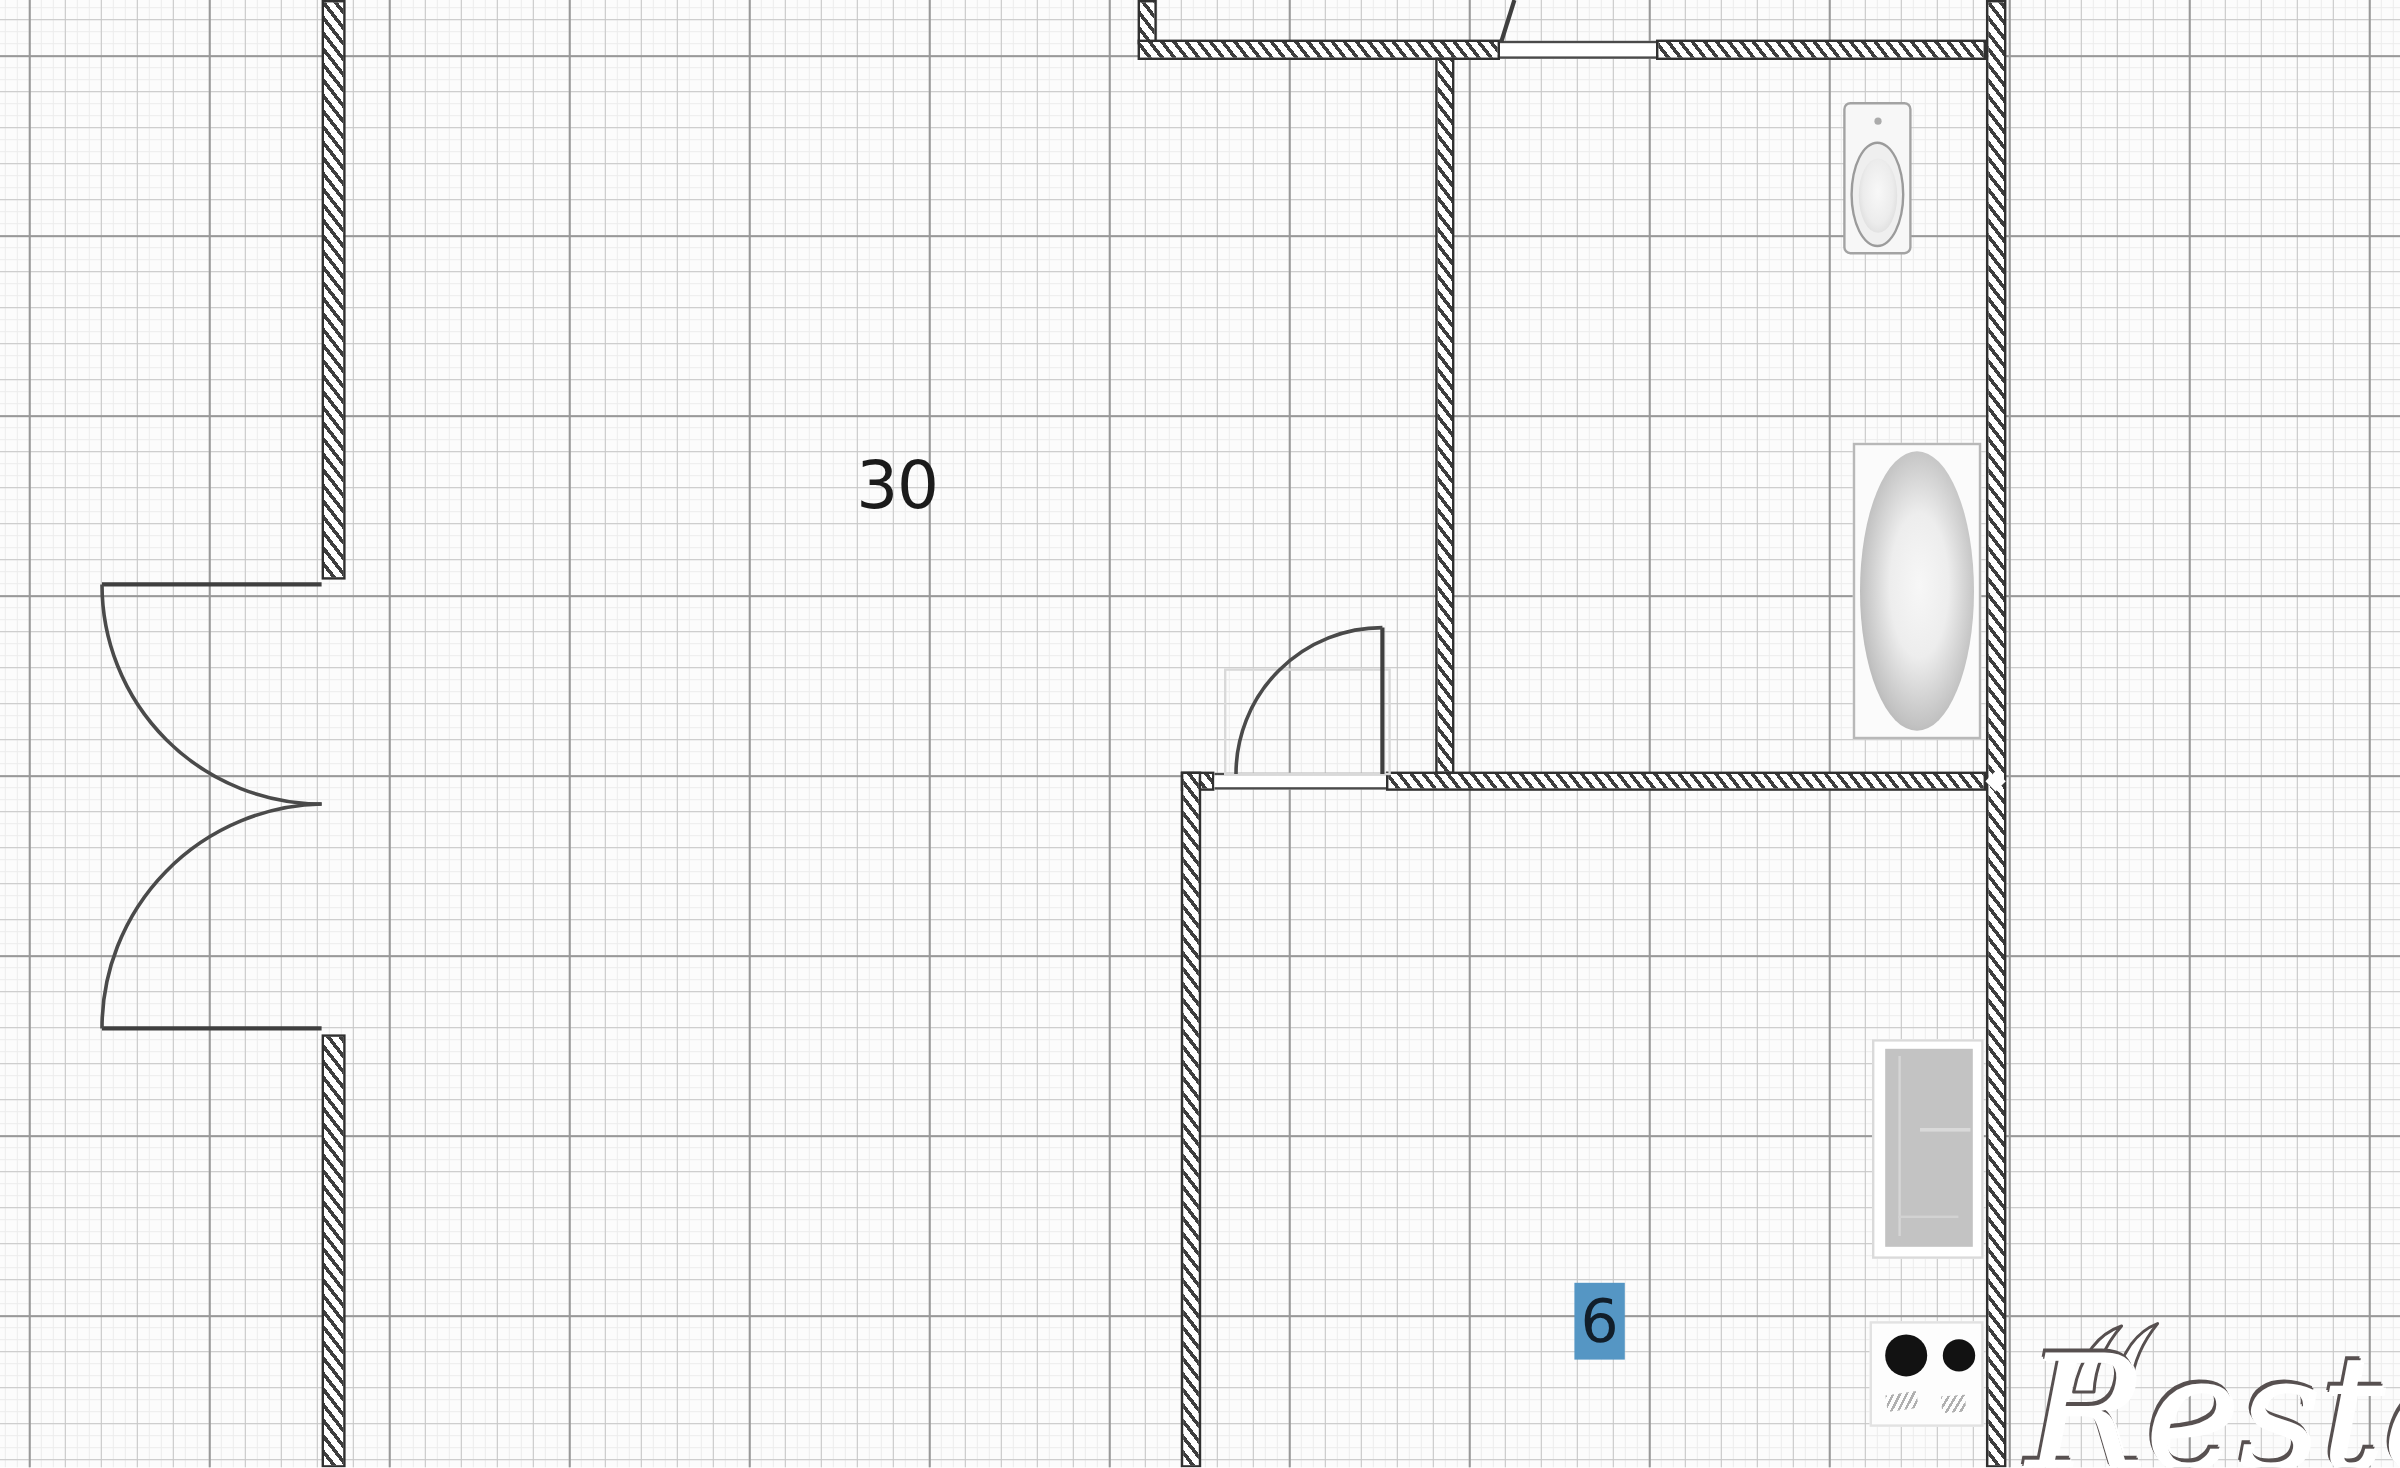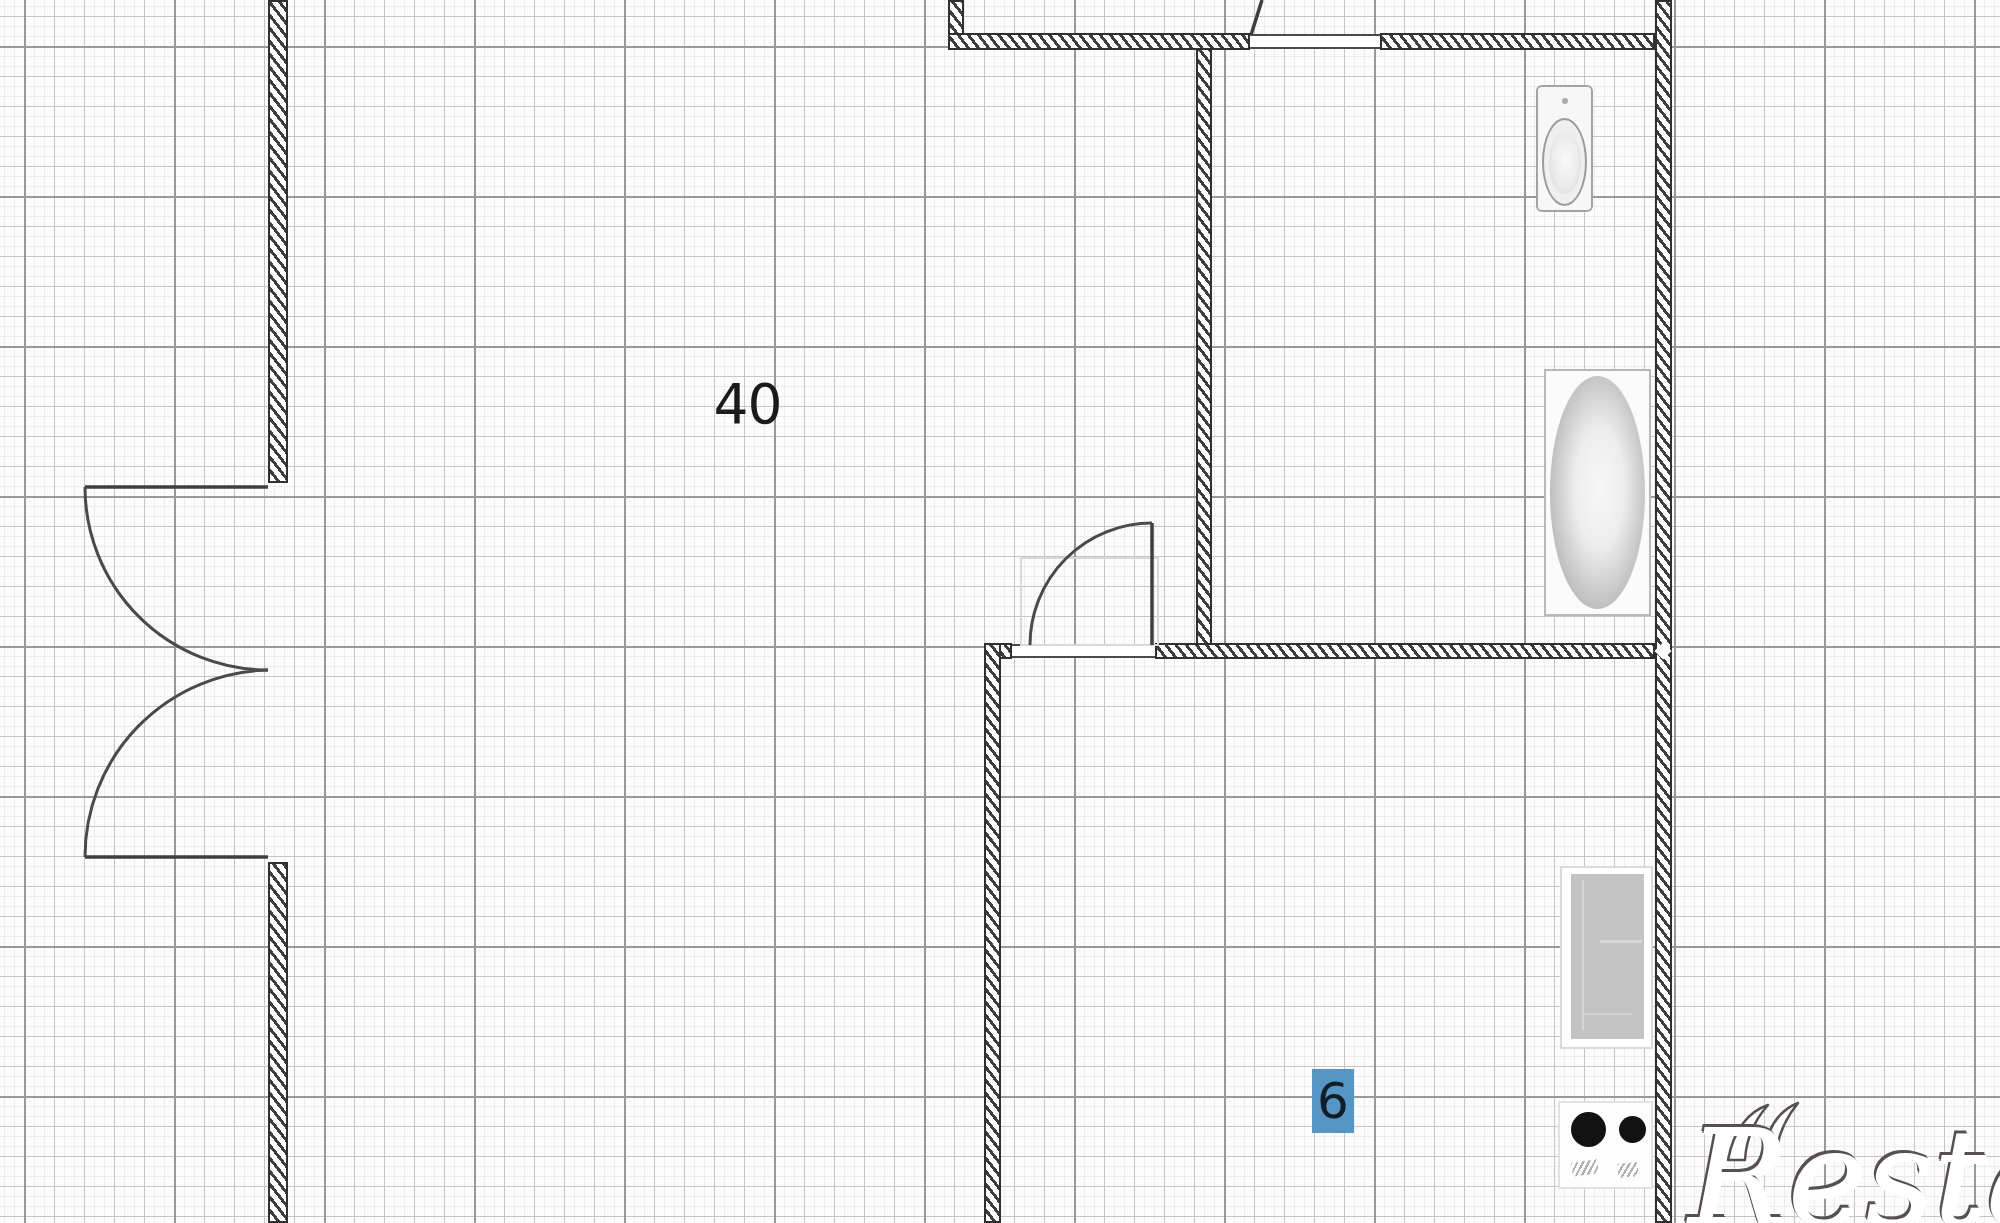--- a/index.html
+++ b/index.html
@@ -106,21 +106,21 @@
     <div class="line-h1"></div>
     <div class="line-h2"></div>
   </div>
   <div class="stove">
     <div class="burner-l"></div>
     <div class="burner-r"></div>
     <div class="scribble scr1"></div>
     <div class="scribble scr2"></div>
   </div>
 
-  <div class="room-label" style="left:700px;top:372px;width:95px;text-align:center;">40</div>
+  <div class="room-label" style="left:700px;top:372px;width:95px;text-align:center;">30</div>
   <div class="room6-chip">
     <span class="digit">6</span>
   </div>
 
   <div class="watermark">
     <svg width="120" height="70" viewBox="0 0 120 70">
       <path d="M12,60 C18,28 34,11 52,5 C37,22 30,41 29,60 Z" fill="#ffffff" stroke="#575050" stroke-width="2.5" stroke-linejoin="round"></path>
       <path d="M46,55 C52,25 66,9 82,3 C69,19 62,36 60,53 Z" fill="#ffffff" stroke="#575050" stroke-width="2.5" stroke-linejoin="round"></path>
     </svg>
     <div class="wm-text">Restate</div>

